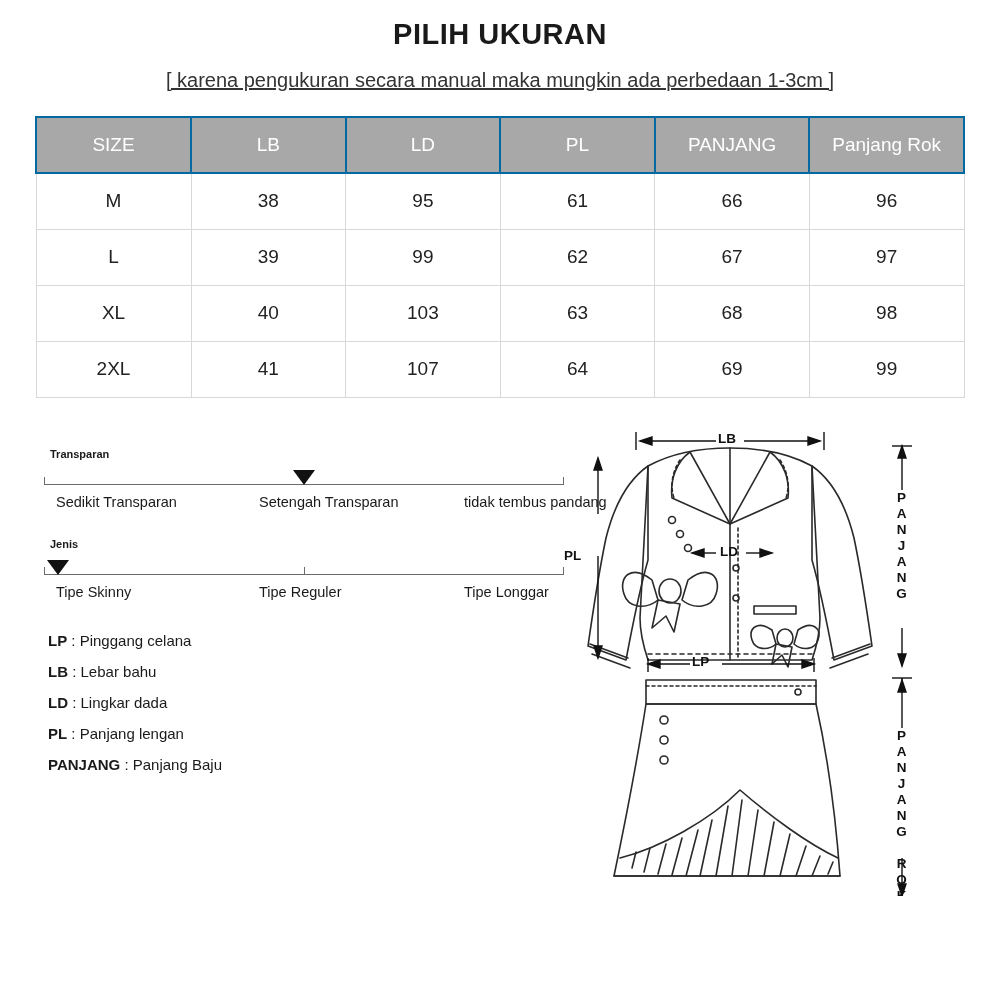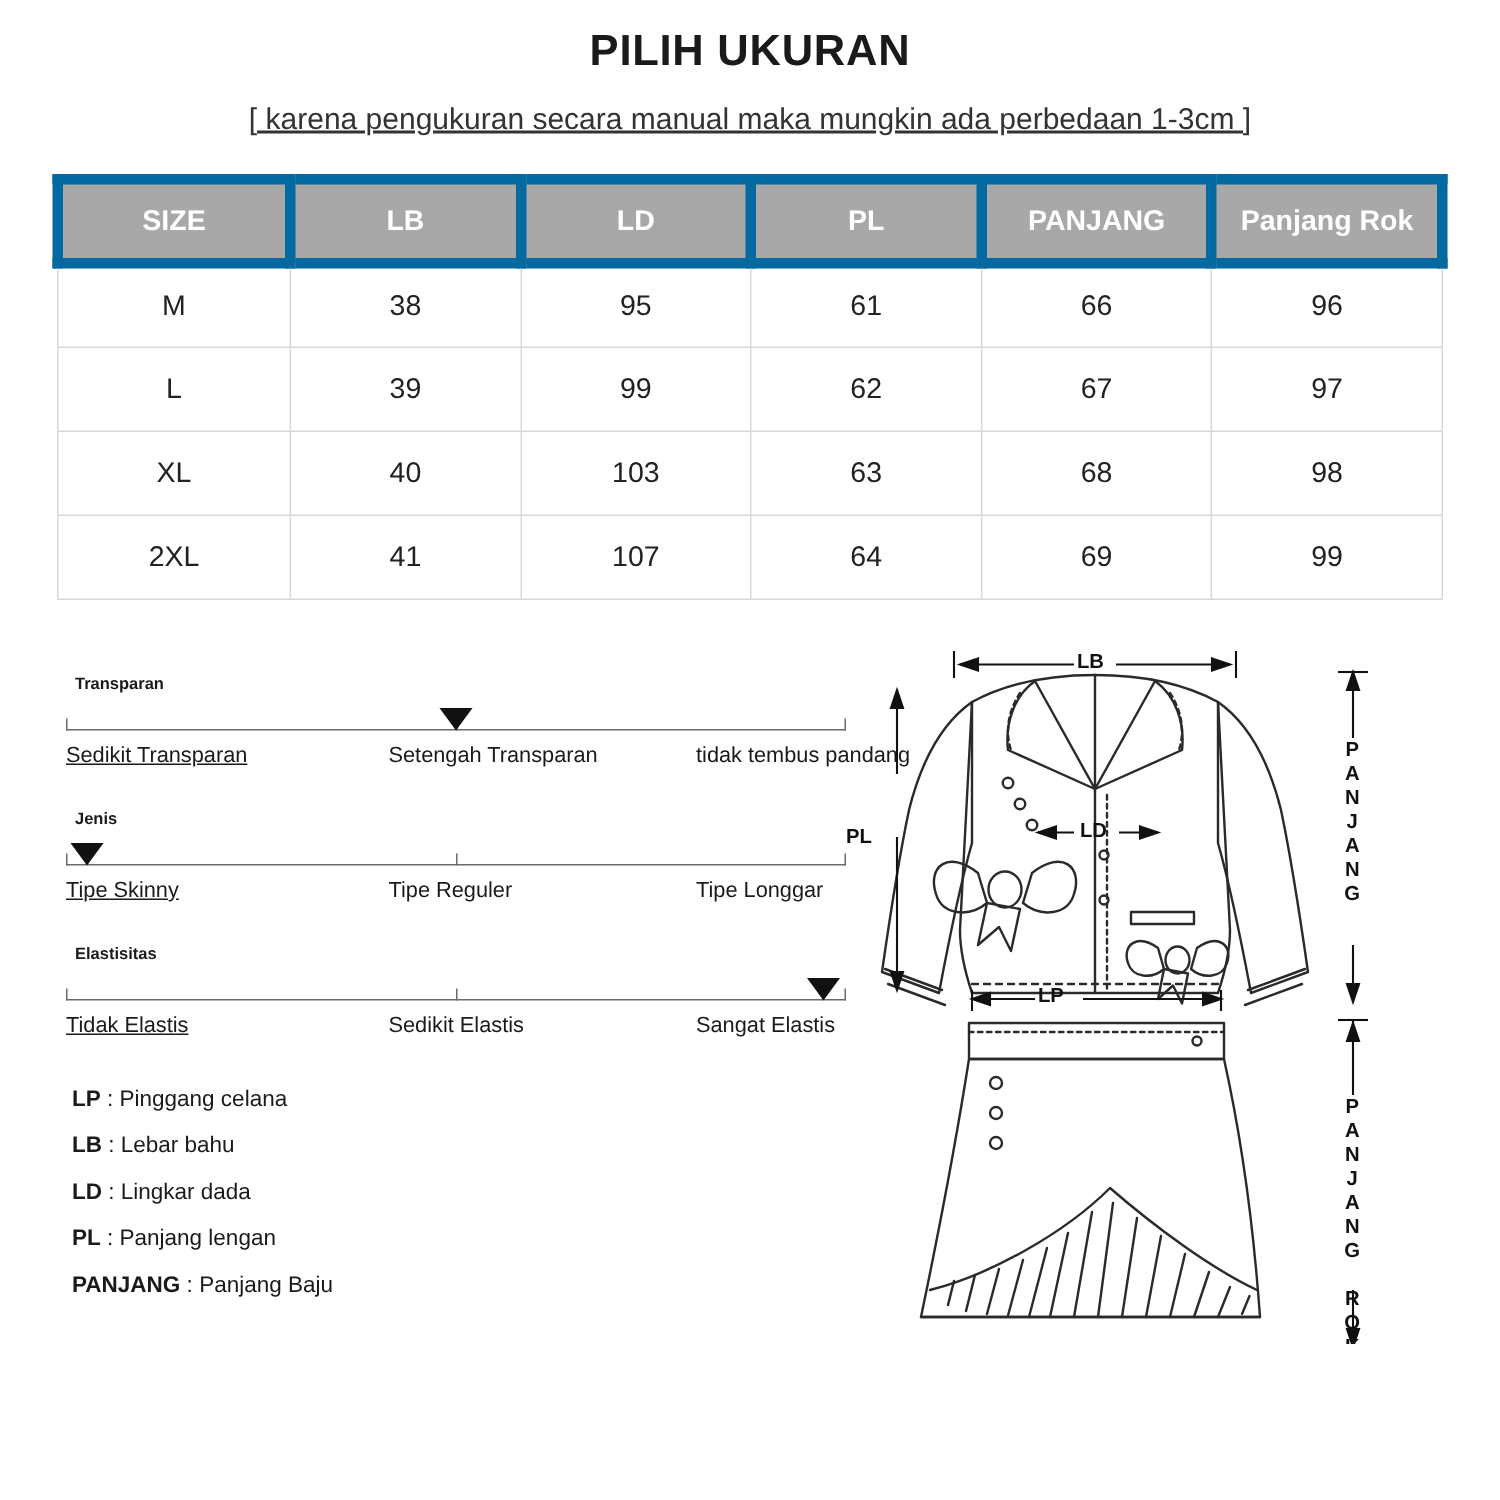--- a/index.html
+++ b/index.html
@@ -33,23 +33,23 @@
   .table-wrap { padding: 0 35px; margin-top: 24px; }
   table.size-table {
     width: 930px;
     border-collapse: collapse;
     table-layout: fixed;
   }
   table.size-table th {
     background: #a8a8a8;
     color: #ffffff;
     font-size: 19px;
-    font-weight: bold;
+    font-weight: normal;
     height: 56px;
-    border: 7px solid #0369a1;
+    border: 2px solid #0369a1;
     text-align: center;
   }
   table.size-table th.first { width: 155px; }
   table.size-table td {
     border: 1px solid #d8d8d8;
     height: 56px;
     text-align: center;
     font-size: 19px;
     color: #222;
     background: #fff;
@@ -106,21 +106,21 @@
     width: 560px;
     height: 22px;
     margin-top: 2px;
   }
   .scale-labels span {
     position: absolute;
     font-size: 14.5px;
     color: #1a1a1a;
     white-space: nowrap;
   }
-  .sl-left { left: 0; text-decoration: underline; }
+  .sl-left { left: 12px; }
   .sl-mid { left: 215px; }
   .sl-right { left: 420px; }
 
   .legend { margin-top: 26px; padding-left: 4px; }
   .legend-row {
     font-size: 15px;
     margin-bottom: 14px;
     color: #1a1a1a;
   }
   .legend-row b { font-weight: bold; }
@@ -233,35 +233,20 @@
           <div class="tick" style="left:519px;"></div>
           <div class="marker" style="left:14px;"></div>
         </div>
         <div class="scale-labels">
           <span class="sl-left">Tipe Skinny</span>
           <span class="sl-mid">Tipe  Reguler</span>
           <span class="sl-right">Tipe Longgar</span>
         </div>
       </div>
 
-      <div class="scale-block">
-        <div class="scale-title">Elastisitas</div>
-        <div class="scale-bar">
-          <div class="scale-line"></div>
-          <div class="tick" style="left:0px;"></div>
-          <div class="tick" style="left:260px;"></div>
-          <div class="tick" style="left:519px;"></div>
-          <div class="marker" style="left:505px;"></div>
-        </div>
-        <div class="scale-labels">
-          <span class="sl-left">Tidak Elastis</span>
-          <span class="sl-mid">Sedikit Elastis</span>
-          <span class="sl-right">Sangat  Elastis</span>
-        </div>
-      </div>
 
       <div class="legend">
         <div class="legend-row">
           <b>LP</b> : <span>Pinggang celana</span>
         </div>
         <div class="legend-row">
           <b>LB</b> : <span>Lebar bahu</span>
         </div>
         <div class="legend-row">
           <b>LD</b> : <span>Lingkar dada</span>

